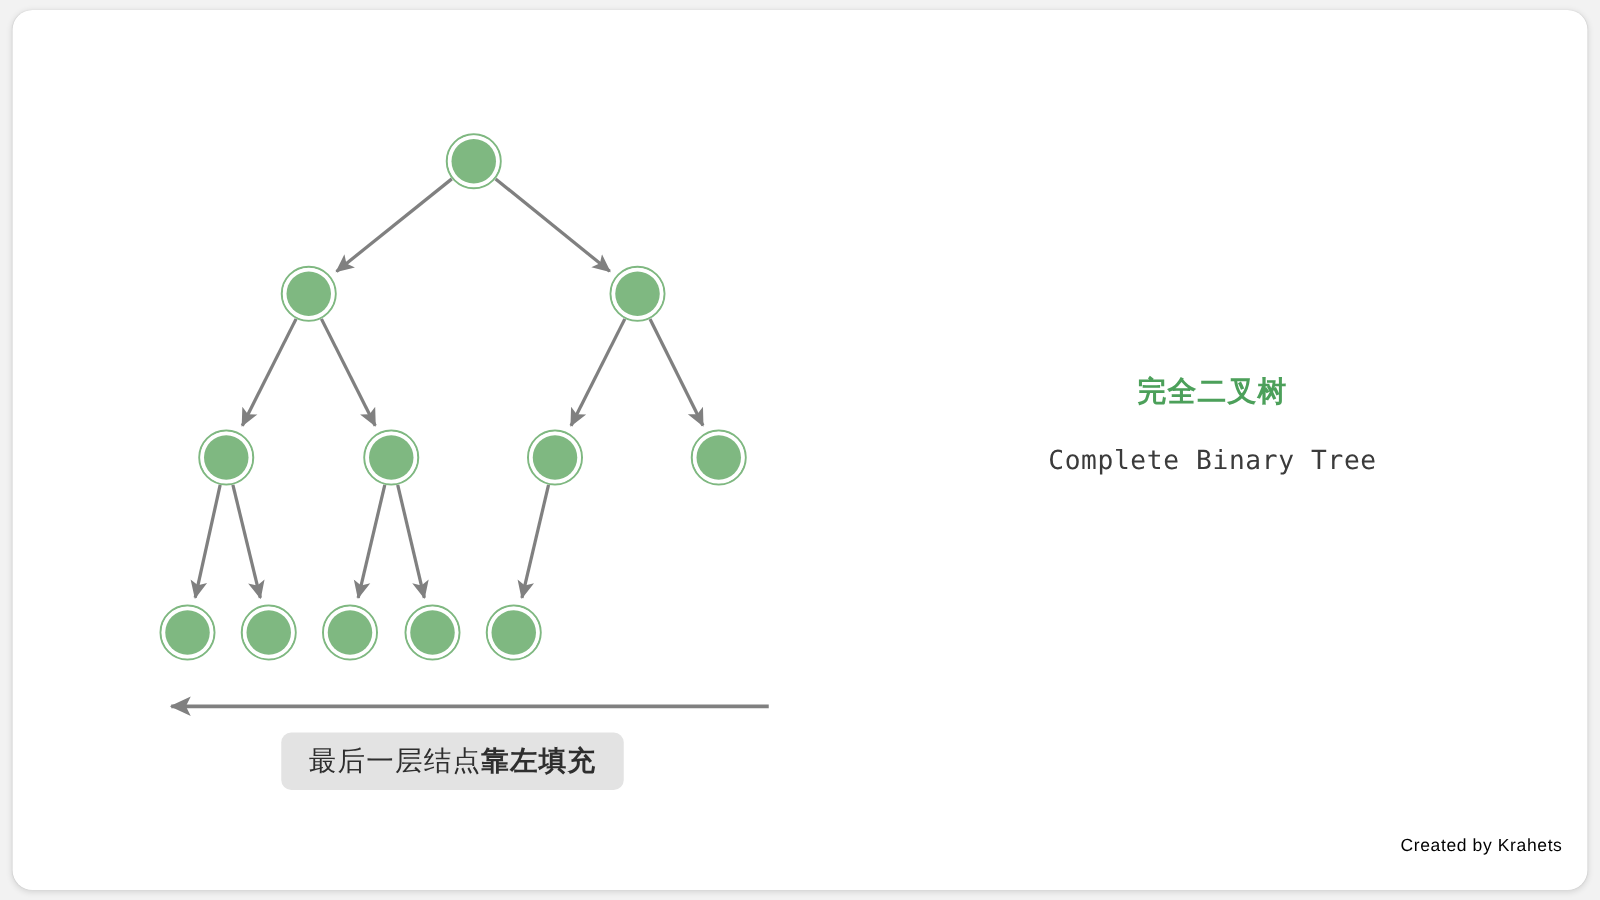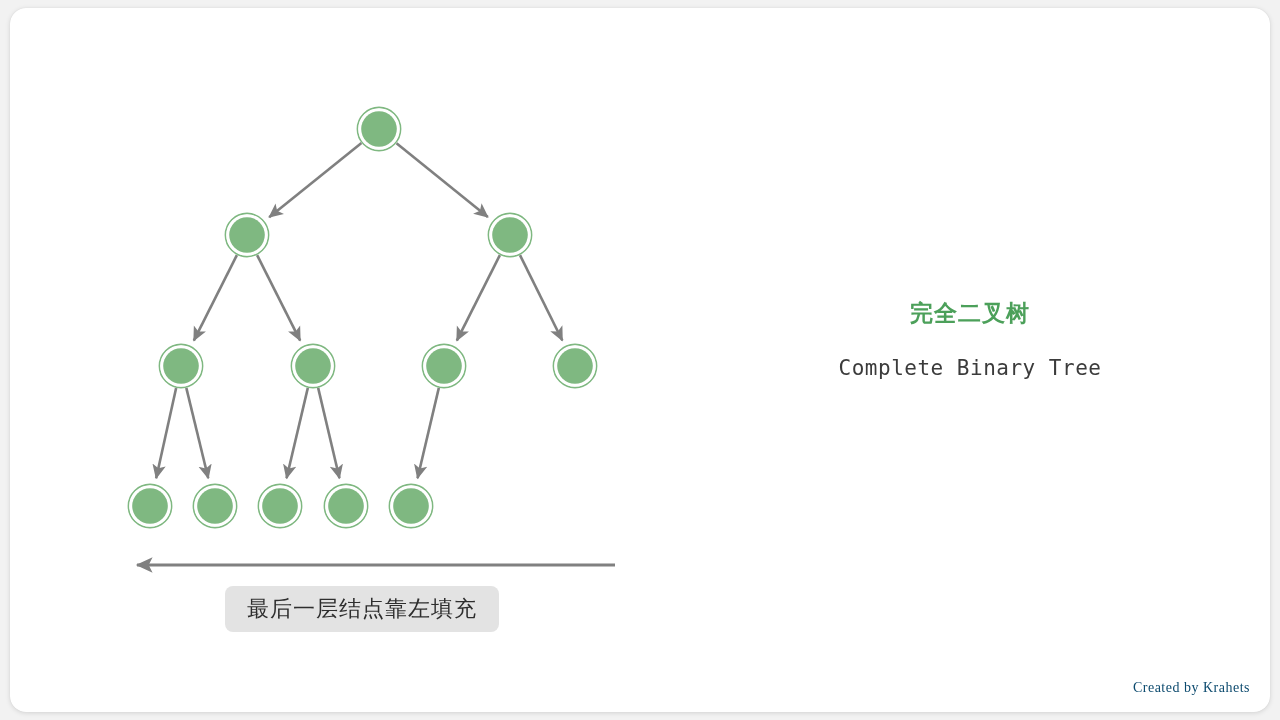--- a/index.html
+++ b/index.html
@@ -61,29 +61,29 @@
     display: flex;
     align-items: center;
     justify-content: flex-end;
     background: #e3e3e3;
     border-radius: 8px;
     font-size: 22px;
     color: #2e2e2e;
     white-space: nowrap;
     letter-spacing: 1px;
   }
-  #fill-label .bold { font-weight: normal; }
+  #fill-label .bold { font-weight: bold; }
   
   #credit {
     position: absolute;
     right: 30px;
-    bottom: 24px;
-    font-family: Liberation Serif, serif;
+    bottom: 36px;
+    font-family: Liberation Sans, sans-serif;
     font-size: 14px;
-    color: #0c4a6e;
+    color: #000000;
     letter-spacing: 0.5px;
   }
 </style>
 </head>
 <body>
 
 <div id="root-canvas">
 
   <div id="card"></div>
 

